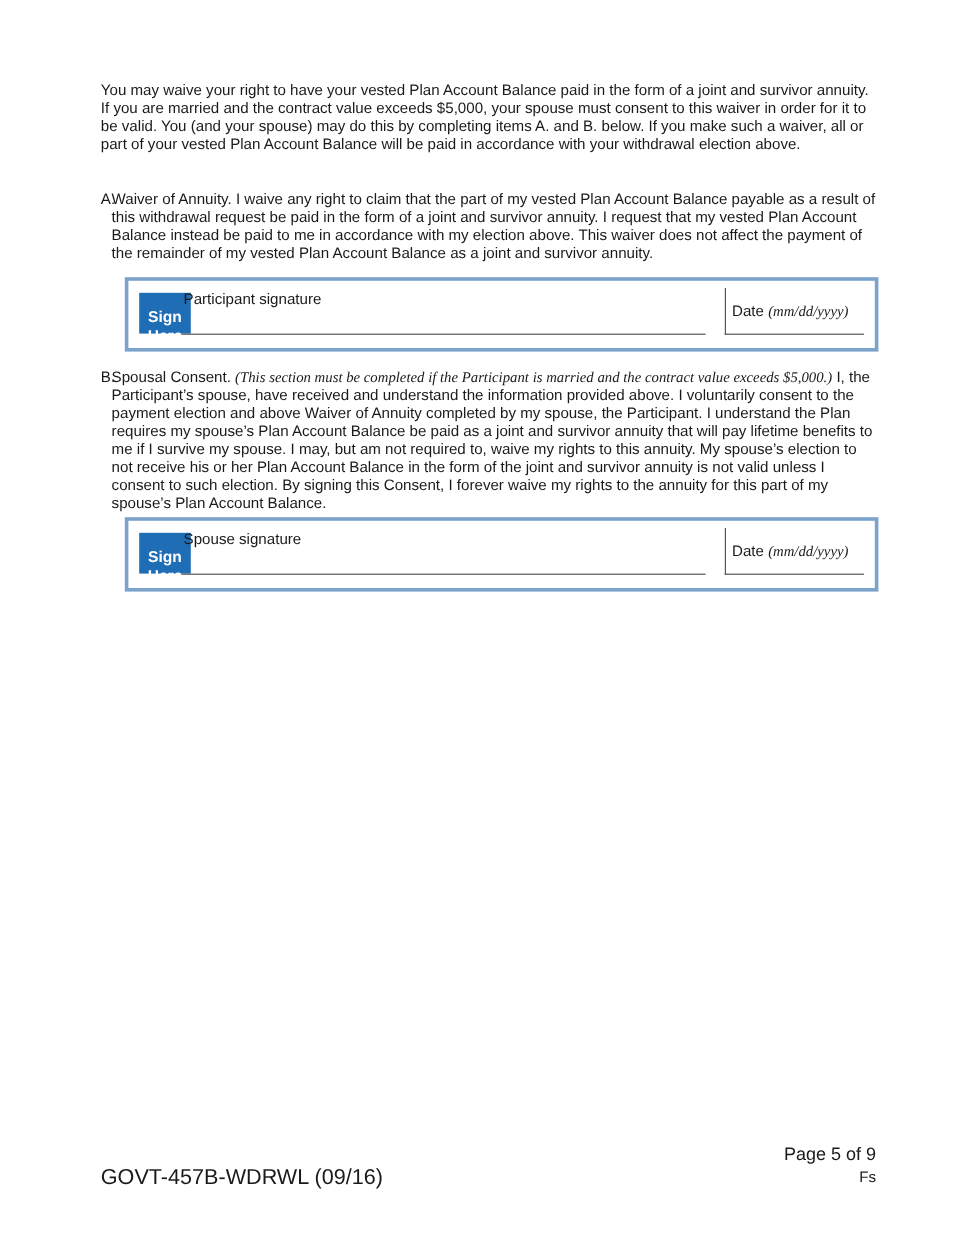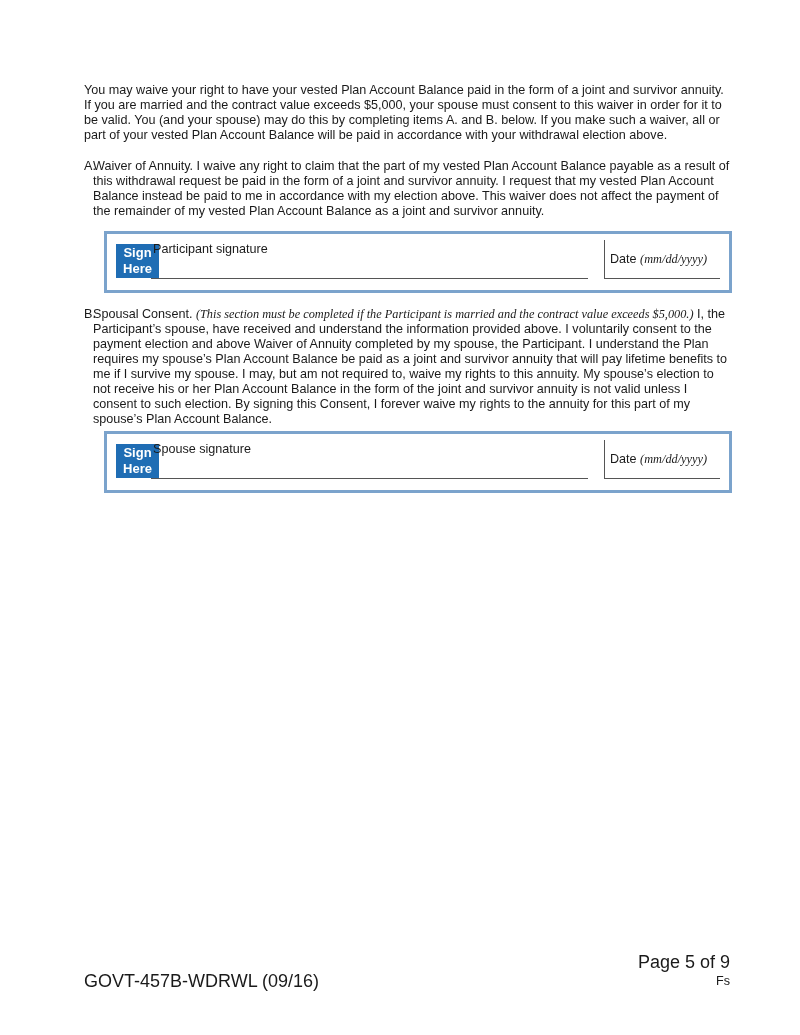--- a/index.html
+++ b/index.html
@@ -1,48 +1,48 @@
 <!DOCTYPE html>
 <html><head>
 <meta charset="utf-8">
 <style>
   html, body { margin: 0; padding: 0; background: #ffffff; }
   body {
     width: 800px; height: 1035px; position: relative; overflow: hidden;
     font-family: "Liberation Sans", sans-serif; color: #1a1a1a;
     font-size: 12.6px; line-height: 15px;
   }
-  .intro { position: absolute; left: 84px; top: 83px; width: 650px; }
+  .intro { position: absolute; left: 84px; top: 68px; width: 650px; }
   .item { position: absolute; left: 84px; width: 650px; }
   .item .marker { position: absolute; left: 0; top: 0; width: 20px; }
   .item .content { margin-left: 9px; }
   .italic-serif { font-family: "Liberation Serif", serif; font-style: italic; font-size: 12.3px; }
 
   .sign-box {
     position: absolute; left: 104px; width: 622px; height: 56px;
     border: 3px solid #7ba3cc; background: #fff;
   }
   .sign-badge {
     position: absolute; left: 9px; top: 10px; width: 43px; height: 34px;
     background: #1f6db4; color: #fff; font-weight: bold; font-size: 13px;
-    line-height: 16px; text-align: center; padding-top: 1px; box-sizing: border-box;
+    line-height: 16px; text-align: center; padding-top: 12px; box-sizing: border-box;
   }
   .sig-field {
     position: absolute; left: 44px; top: 6px; width: 437px; height: 38px;
     border-bottom: 1px solid #555;
   }
   .sig-label { position: absolute; left: 2px; top: 2px; font-size: 12.6px; }
   .date-field {
     position: absolute; left: 497px; top: 6px; width: 115px; height: 38px;
     border-bottom: 1px solid #555; border-left: 1px solid #555;
   }
   .date-label { position: absolute; left: 5px; top: 2px; font-size: 12.6px; white-space: nowrap; margin-top: 10px; }
 
   .footer-left { position: absolute; left: 84px; top: 974px; font-size: 18px; }
-  .footer-right-1 { position: absolute; right: 70px; top: 955px; font-size: 18px; text-align: right; }
+  .footer-right-1 { position: absolute; right: 70px; top: 955px; font-size: 15px; text-align: right; }
   .footer-right-2 { position: absolute; right: 70px; top: 974px; font-size: 12.6px; text-align: left; }
 </style>
 </head>
 <body>
 
 <div class="intro">You may waive your right to have your vested Plan Account Balance paid in the form of a joint and survivor annuity. If you are married and the contract value exceeds $5,000, your spouse must consent to this waiver in order for it to be valid. You (and your spouse) may do this by completing items A. and B. below. If you make such a waiver, all or part of your vested Plan Account Balance will be paid in accordance with your withdrawal election above.</div>
 
 <div class="item" style="top:159px;">
   <span class="marker">A.</span>
   <div class="content">Waiver of Annuity. I waive any right to claim that the part of my vested Plan Account Balance payable as a result of this withdrawal request be paid in the form of a joint and survivor annuity. I request that my vested Plan Account Balance instead be paid to me in accordance with my election above. This waiver does not affect the payment of the remainder of my vested Plan Account Balance as a joint and survivor annuity.</div>

